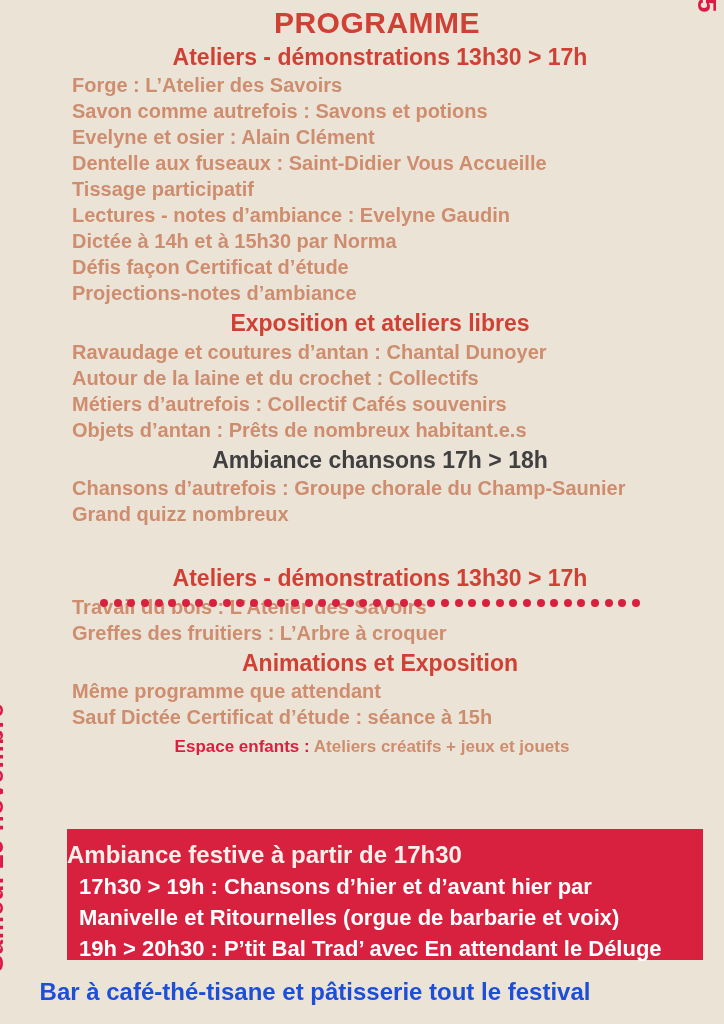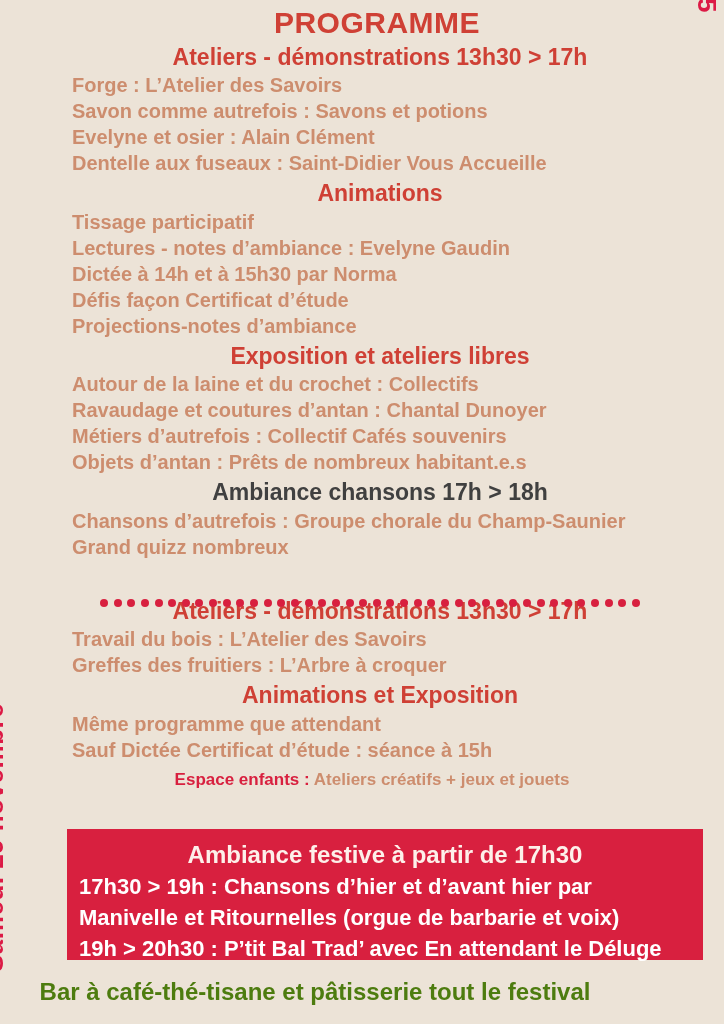--- a/index.html
+++ b/index.html
@@ -126,21 +126,20 @@
     position: absolute;
     left: 67px;
     top: 829px;
     width: 636px;
     height: 131px;
     background: #d8203f;
     box-sizing: border-box;
     padding: 8px 0 0 0;
   }
   .festive-head {
-    text-align: center;
     color: #fdf0ea;
     font-size: 24px;
     font-weight: bold;
     line-height: 30px;
     padding: 3px 0 1px 0;
   }
   .festive-line {
     color: #ffffff;
     font-size: 22px;
     font-weight: bold;
@@ -149,21 +148,21 @@
     white-space: nowrap;
   }
 
   
   .bottom-line {
     position: absolute;
     left: 0;
     top: 978px;
     width: 616px;
     text-align: center;
-    color: #4d7c0f;
+    color: #1d4ed8;
     font-size: 24px;
     font-weight: bold;
     padding-left: 14px;
     box-sizing: border-box;
   }
 </style>
 </head>
 <body>
 
 <div class="poster">
@@ -178,33 +177,32 @@
     <div>
 
       <div class="section-head">Ateliers - démonstrations 13h30 &gt; 17h</div>
       <div>
         <div class="item">Forge : L’Atelier des Savoirs</div>
         <div class="item">Savon comme autrefois : Savons et potions</div>
         <div class="item">Evelyne et osier : Alain Clément</div>
         <div class="item">Dentelle aux fuseaux : Saint-Didier Vous Accueille</div>
       </div>
 
-      <div class="section-head">Animations</div>
       <div>
         <div class="item">Tissage participatif</div>
         <div class="item">Lectures - notes d’ambiance : Evelyne Gaudin</div>
         <div class="item">Dictée à 14h et à 15h30 par Norma</div>
         <div class="item">Défis façon Certificat d’étude</div>
         <div class="item">Projections-notes d’ambiance</div>
       </div>
 
       <div class="section-head">Exposition et ateliers libres</div>
       <div>
+        <div class="item">Ravaudage et coutures d’antan : Chantal Dunoyer</div>
         <div class="item">Autour de la laine et du crochet : Collectifs</div>
-        <div class="item">Ravaudage et coutures d’antan : Chantal Dunoyer</div>
         <div class="item">Métiers d’autrefois : Collectif Cafés souvenirs</div>
         <div class="item">Objets d’antan : Prêts de nombreux habitant.e.s</div>
       </div>
 
       <div class="section-head crimson">Ambiance chansons 17h &gt; 18h</div>
       <div>
         <div class="item">Chansons d’autrefois : Groupe chorale du Champ-Saunier</div>
         <div class="item">Grand quizz nombreux</div>
       </div>
 

